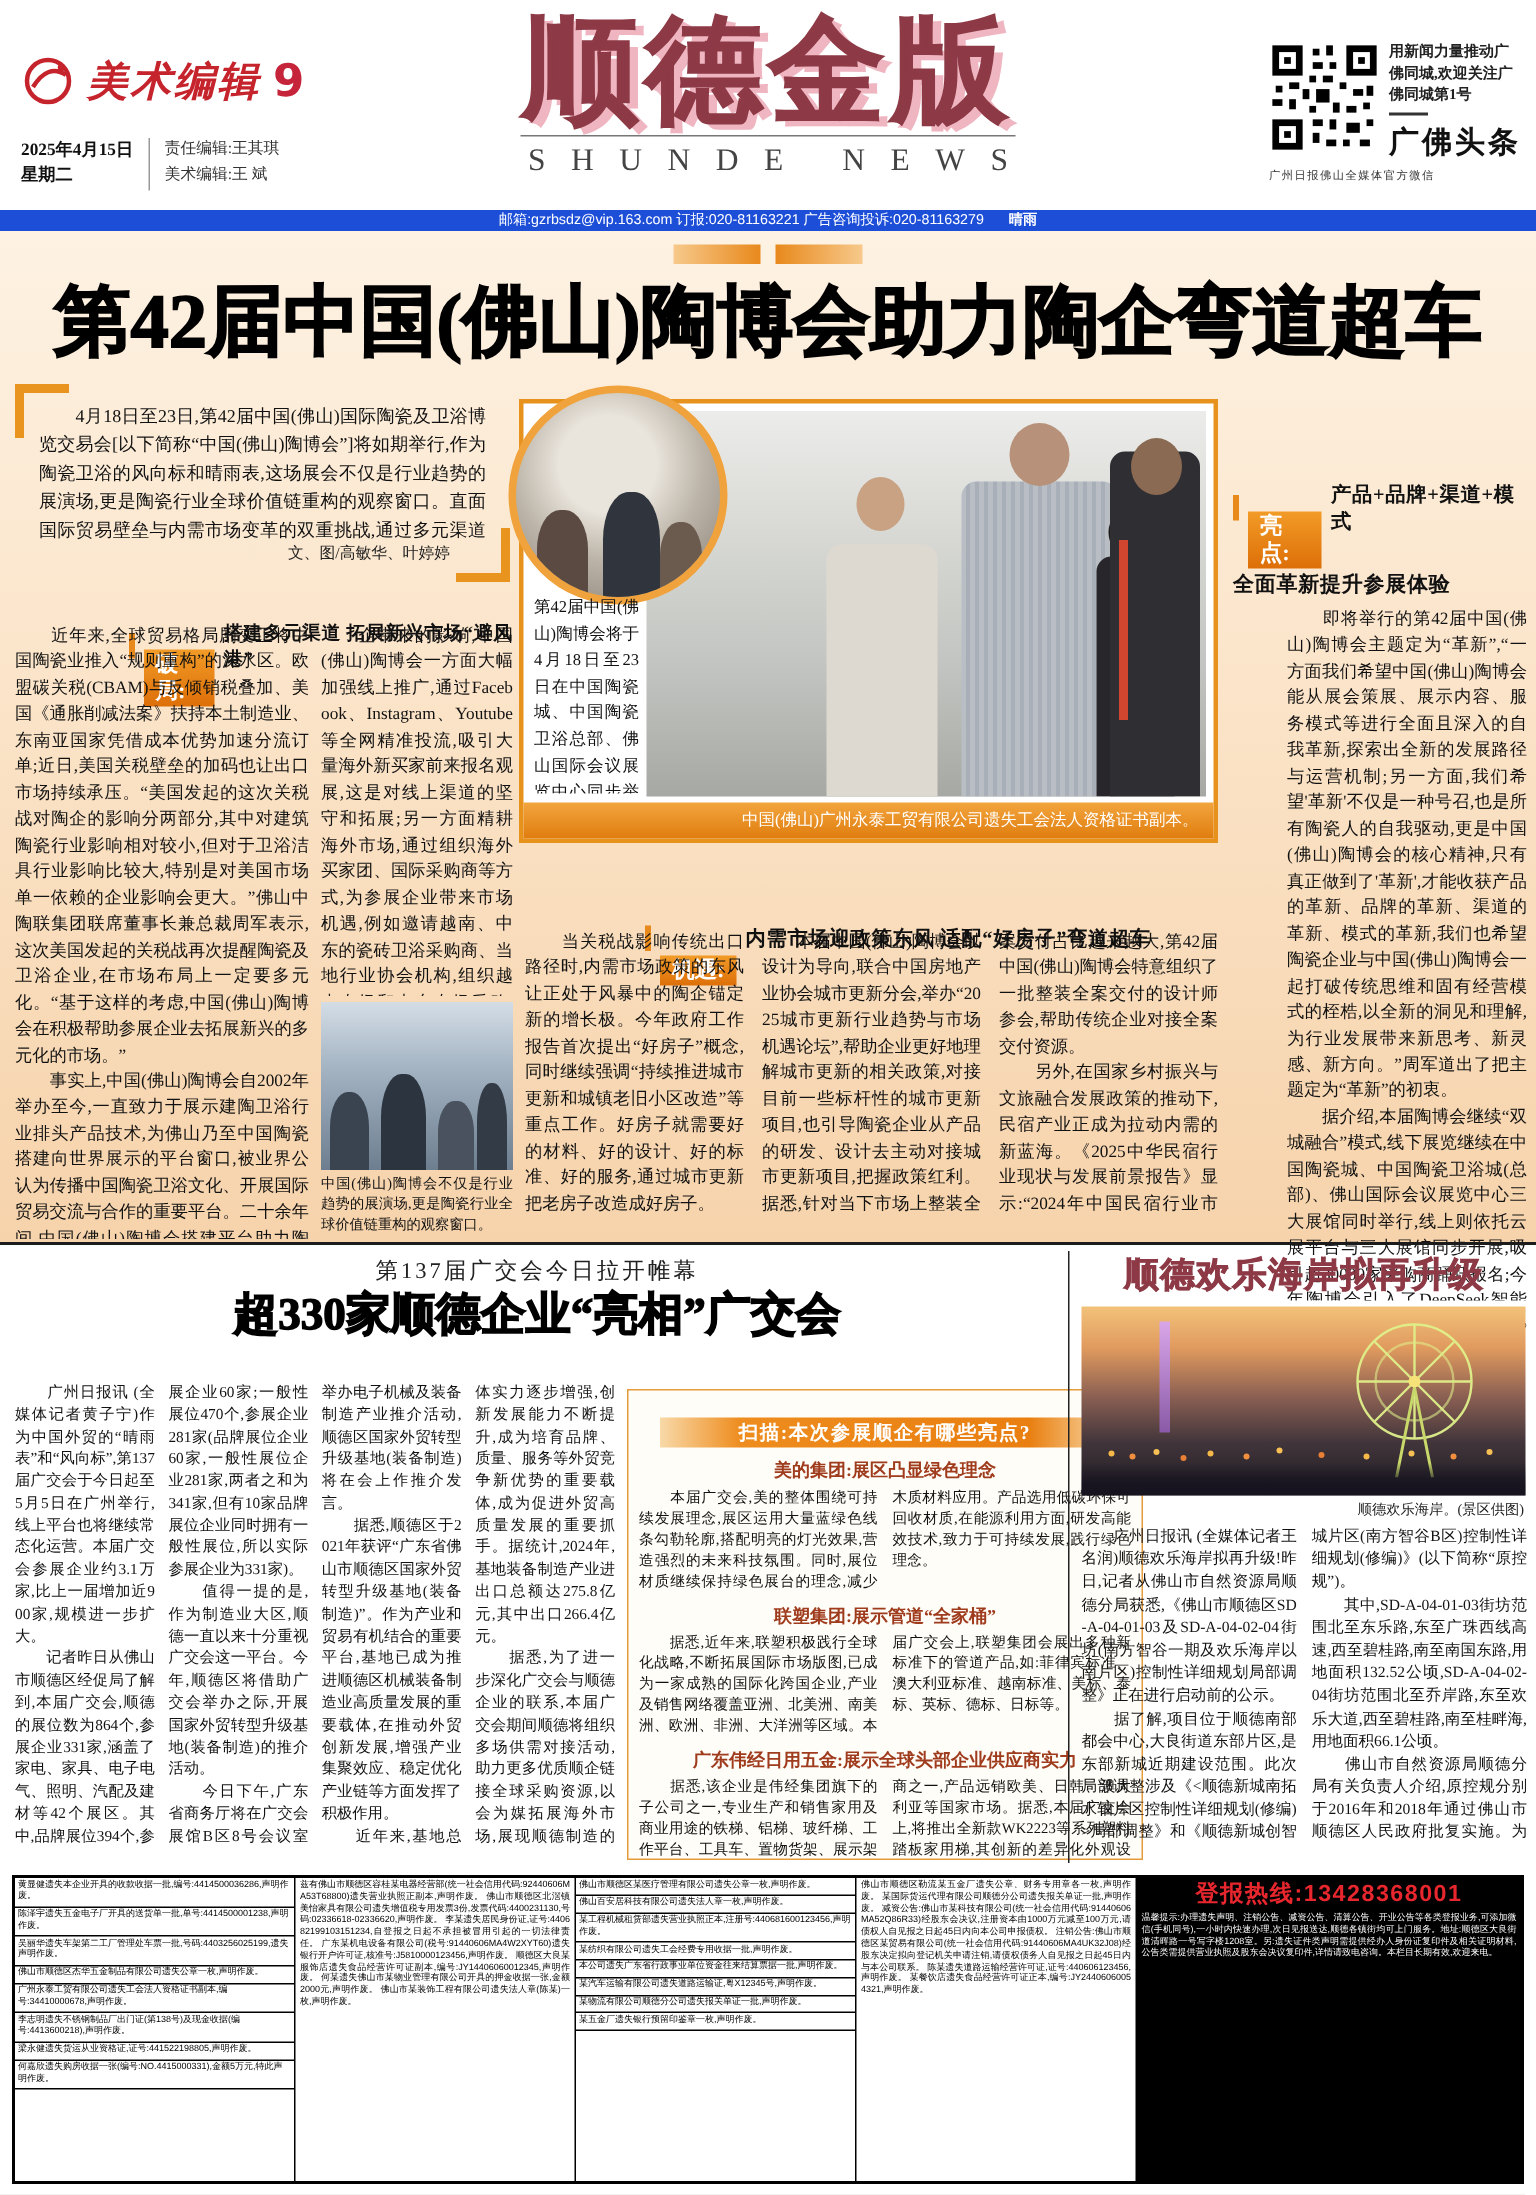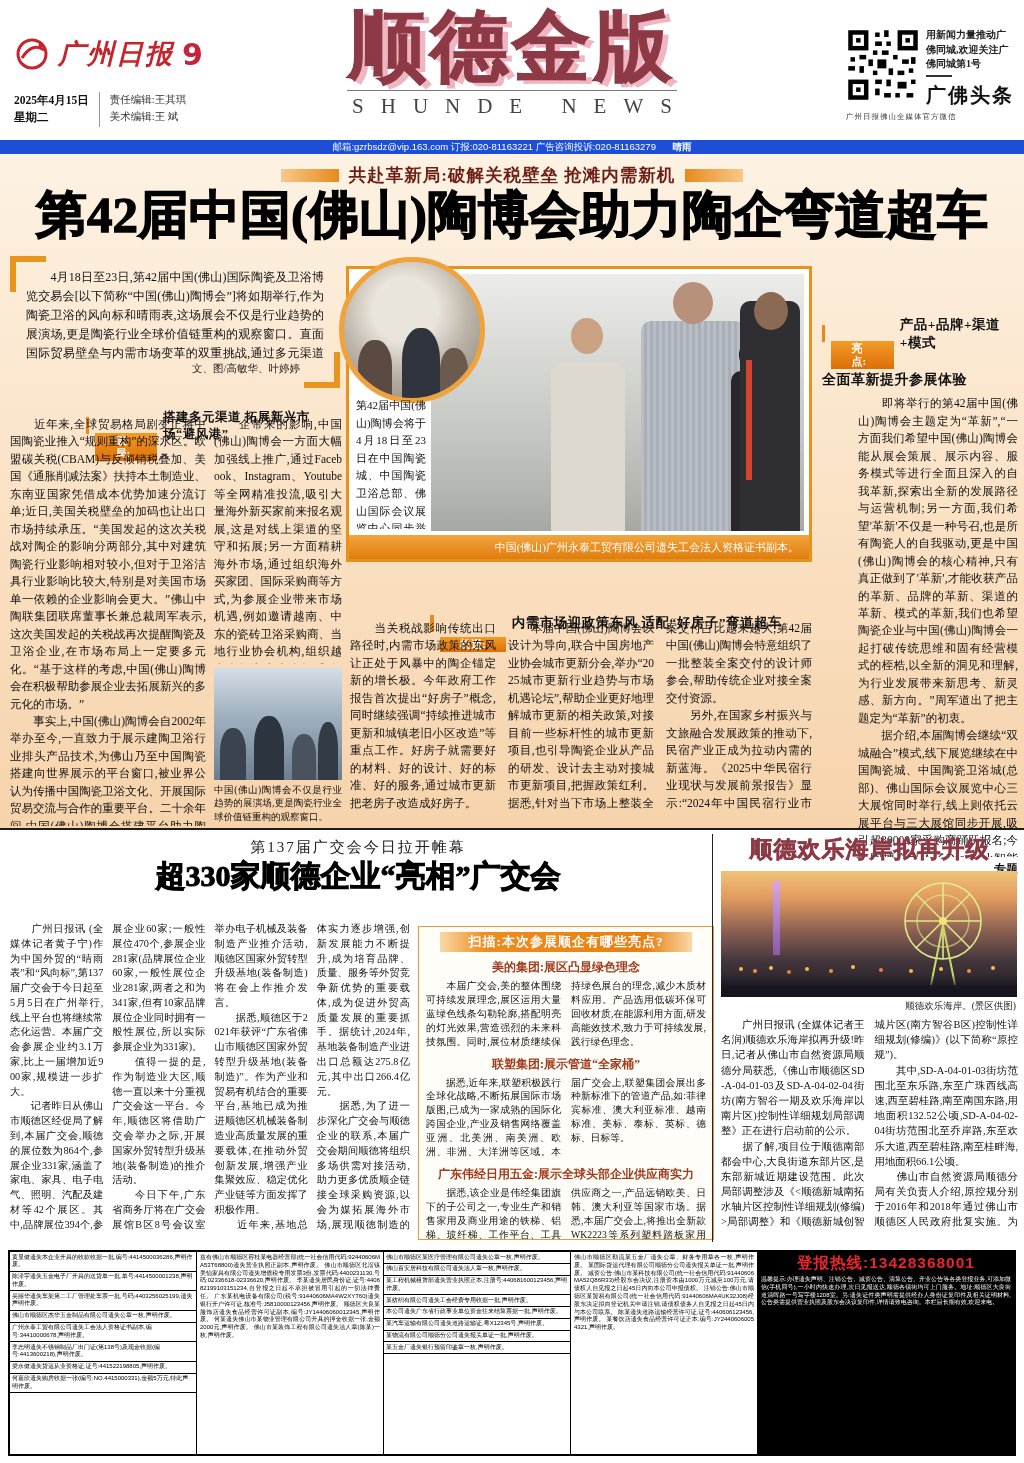--- a/index.html
+++ b/index.html
@@ -41,21 +41,21 @@
   .lead-box{left:10px;top:258px;width:330px;height:128px;padding:10px 16px 4px;box-sizing:border-box;}
   .lead-box::before{content:"";position:absolute;left:-0px;top:-2px;width:30px;height:30px;
       border-left:6px solid #e8941f;border-top:6px solid #e8941f;}
   .lead-box::after{content:"";position:absolute;right:0;bottom:-2px;width:30px;height:30px;
       border-right:6px solid #e8941f;border-bottom:6px solid #e8941f;}
   .lead-text{font-size:12px;line-height:1.58;height:92px;}
   .byline{text-align:right;font-size:10.5px;color:#222;margin-top:2px;padding-right:24px;}
   .sec-head{display:flex;align-items:center;gap:6px;}
   .sec-bar{width:4px;height:17px;background:#e8891c;}
   .sec-tag{background:linear-gradient(180deg,#f29b27,#dd6f08);color:#fff;font-weight:bold;
-      font-size:11px;padding:1px 20px;line-height:1.2;margin-top:43px;}
+      font-size:15px;padding:1px 8px;line-height:1.2;margin-top:43px;}
   .sec-title{font-size:13.5px;font-weight:bold;color:#111;letter-spacing:0.5px;}
   .body-col{font-size:11.5px;line-height:1.52;}
   .photo-cap{font-size:9.5px;line-height:1.4;color:#111;}
   
   .bigphoto{left:346px;top:266px;width:466px;height:296px;border:3px solid #e6921d;background:#fff;box-sizing:border-box;}
   .bp-main{position:absolute;left:82px;top:5px;right:5px;bottom:28px;overflow:hidden;
       background:linear-gradient(180deg,#ecedea 0%,#d9dad6 30%,#c2c5c1 65%,#a6a9a3 100%);}
   .bp-strip{position:absolute;left:7px;top:128px;width:70px;bottom:30px;font-size:11px;line-height:1.6;}
   .bp-circle{position:absolute;left:-10px;top:-12px;width:136px;height:136px;border-radius:50%;
       border:5px solid #f0a33c;overflow:hidden;
@@ -70,22 +70,22 @@
       background:linear-gradient(180deg,#d4dde6 0%,#a3b3c2 40%,#6d7e90 100%);}
   .blob{position:absolute;background:#3a4450;border-radius:45% 45% 0 0;}
   
   .hline{background:#1c1c1c;}
   
   .gj-kicker{left:8px;top:838px;width:700px;text-align:center;font-size:15px;color:#222;letter-spacing:2px;}
   .gj-headline{left:8px;top:856px;width:700px;text-align:center;font-size:30px;font-weight:bold;
       color:#000;-webkit-text-stroke:1px #000;}
   .gj-body{left:10px;top:922px;width:400px;height:318px;column-count:4;column-gap:9px;
       font-size:10.2px;line-height:1.45;}
-  .scan-box{left:418px;top:926px;width:296px;height:314px;border:1.5px solid #e59a3c;
-      background:#fffdf7;box-sizing:border-box;padding:5px 7px;overflow:hidden;font-family:Liberation Serif, serif;}
+  .scan-box{left:418px;top:926px;width:344px;height:314px;border:1.5px solid #e59a3c;
+      background:#fffdf7;box-sizing:border-box;padding:18px 7px;overflow:hidden;font-family:Liberation Serif, serif;}
   .scan-bar{height:20px;line-height:20px;margin:0 14px;text-align:center;color:#fff;
       font-weight:bold;font-size:13px;letter-spacing:1px;
       background:linear-gradient(90deg,#f8d9a8,#ee8c1e 18%,#e97f10 82%,#f8d9a8);}
   .scan-sub{text-align:center;font-size:12px;font-weight:bold;color:#a03c1e;margin:7px 0 3px;}
   .scan-text{column-count:2;column-gap:10px;font-size:9.8px;line-height:1.42;}
   .right-art{left:712px;top:834px;width:306px;height:408px;border-left:1.5px solid #222;
       padding-left:8px;box-sizing:border-box;}
   .ha-headline{font-size:23px;font-weight:bold;color:#8d3a46;text-align:center;
       -webkit-text-stroke:0.6px #8d3a46;letter-spacing:1px;}
   .ha-photo{position:relative;width:296px;height:126px;margin-top:6px;overflow:hidden;
@@ -111,21 +111,21 @@
 <body>
 
 <div class="page">
 
   <div class="abs logo-row">
     <svg width="36" height="36" viewBox="0 0 36 36">
       <circle cx="18" cy="18" r="14" fill="none" stroke="#c6242c" stroke-width="3"></circle>
       <path d="M8 22 Q18 6 30 14" fill="none" stroke="#c6242c" stroke-width="3"></path>
       <circle cx="27" cy="9" r="2.5" fill="#c6242c"></circle>
     </svg>
-    <span class="logo-script">广州日报</span>
+    <span class="logo-script">美术编辑</span>
     <span class="page-num">9</span>
   </div>
   <div class="abs date-row">
     <div class="date-col">
       <div>2025年4月15日</div>
       <div>星期二</div>
     </div>
     <div class="ed-col">
       <div>责任编辑:王其琪</div>
       <div>美术编辑:王  斌</div>
@@ -189,21 +189,20 @@
   </div>
   <div class="abs redbar">
     <span>邮箱:gzrbsdz@vip.163.com  订报:020-81163221  广告咨询投诉:020-81163279</span>
     <b>晴雨</b>
   </div>
 
   <div class="abs feature-bg"></div>
 
   <div class="abs kicker">
     <span class="kicker-block"></span>
-    <span class="kicker-text">共赴革新局:破解关税壁垒  抢滩内需新机</span>
     <span class="kicker-block rev"></span>
   </div>
   <div class="abs main-headline">第42届中国(佛山)陶博会助力陶企弯道超车</div>
 
   <div class="abs lead-box">
     <div class="lead-text flow">　　4月18日至23日,第42届中国(佛山)国际陶瓷及卫浴博览交易会[以下简称“中国(佛山)陶博会”]将如期举行,作为陶瓷卫浴的风向标和晴雨表,这场展会不仅是行业趋势的展演场,更是陶瓷行业全球价值链重构的观察窗口。直面国际贸易壁垒与内需市场变革的双重挑战,通过多元渠道搭建、政策红利承接及技术创新赋能,为陶瓷行业探索突围路径,这届中国(佛山)陶博会值得期待。</div>
     <div class="byline">文、图/高敏华、叶婷婷</div>
   </div>
 
   <div class="abs sec-head" style="left:86px;top:390px;width:256px;">

